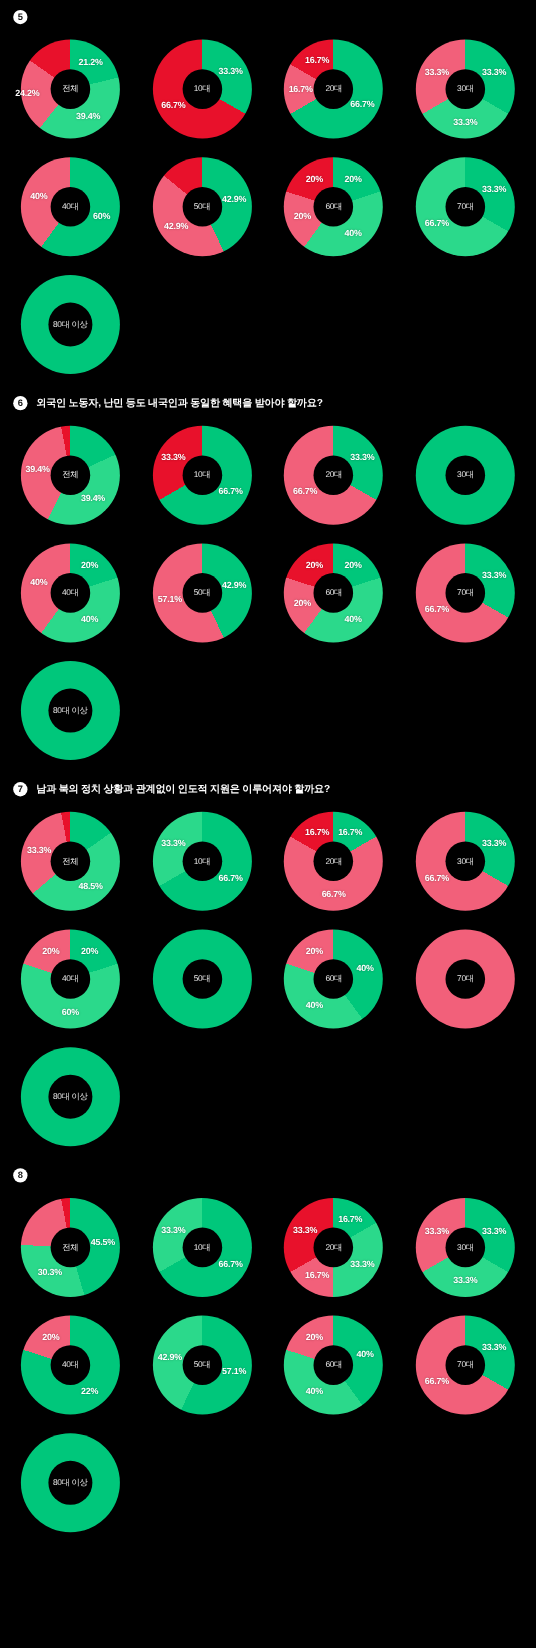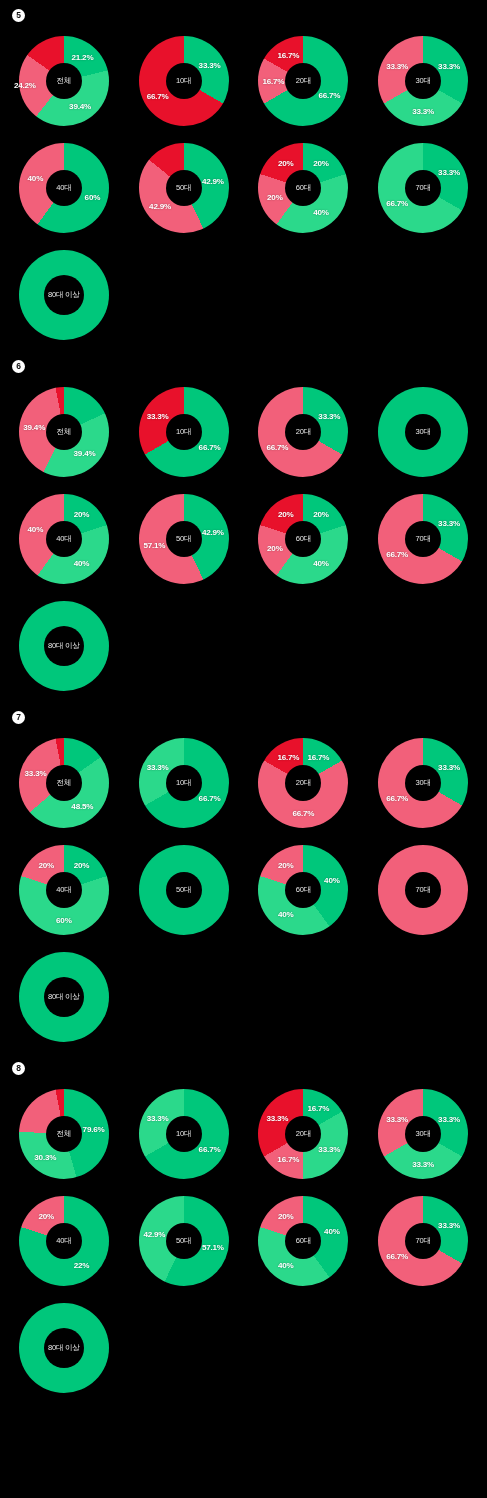--- a/index.html
+++ b/index.html
@@ -165,20 +165,21 @@
             <div class="hole wide">
               <span class="hole-label">80대 이상</span>
             </div>
           </div>
         </div>
       </div>
     </div>
     <div class="section">
       <div class="sec-head">
         <div class="sec-badge">6</div>
+        <div class="sec-title">외국인 노동자, 난민 등도 내국인과 동일한 혜택을 받아야 할까요?</div>
       </div>
       <div class="grid">
         <div class="cell">
           <div class="donut-wrap">
             <div class="donut" style="background: conic-gradient(rgb(0, 199, 123) 0%, rgb(0, 199, 123) 18.2%, rgb(43, 217, 139) 18.2%, rgb(43, 217, 139) 57.6%, rgb(242, 96, 122) 57.6%, rgb(242, 96, 122) 97%, rgb(232, 17, 43) 97%, rgb(232, 17, 43) 100%);"></div>
             <div class="lbl" style="left: 70.67px; top: 71.74px;">39.4%</div>
             <div class="lbl" style="left: 20.31px; top: 45.68px;">39.4%</div>
             <div class="hole">
               <span class="hole-label">전체</span>
             </div>
@@ -261,20 +262,21 @@
             <div class="hole wide">
               <span class="hole-label">80대 이상</span>
             </div>
           </div>
         </div>
       </div>
     </div>
     <div class="section">
       <div class="sec-head">
         <div class="sec-badge">7</div>
+        <div class="sec-title">남과 북의 정치 상황과 관계없이 인도적 지원은 이루어져야 할까요?</div>
       </div>
       <div class="grid">
         <div class="cell">
           <div class="donut-wrap">
             <div class="donut" style="background: conic-gradient(rgb(0, 199, 123) 0%, rgb(0, 199, 123) 15.2%, rgb(43, 217, 139) 15.2%, rgb(43, 217, 139) 63.7%, rgb(242, 96, 122) 63.7%, rgb(242, 96, 122) 97%, rgb(232, 17, 43) 97%, rgb(232, 17, 43) 100%);"></div>
             <div class="lbl" style="left: 68.46px; top: 73.65px;">48.5%</div>
             <div class="lbl" style="left: 21.68px; top: 40.1px;">33.3%</div>
             <div class="hole">
               <span class="hole-label">전체</span>
             </div>
@@ -360,21 +362,21 @@
       </div>
     </div>
     <div class="section">
       <div class="sec-head">
         <div class="sec-badge">8</div>
       </div>
       <div class="grid">
         <div class="cell">
           <div class="donut-wrap">
             <div class="donut" style="background: conic-gradient(rgb(0, 199, 123) 0%, rgb(0, 199, 123) 45.5%, rgb(43, 217, 139) 45.5%, rgb(43, 217, 139) 75.8%, rgb(242, 96, 122) 75.8%, rgb(242, 96, 122) 97%, rgb(232, 17, 43) 97%, rgb(232, 17, 43) 100%);"></div>
-            <div class="lbl" style="left: 79.7px; top: 45.77px;">79.6%</div>
+            <div class="lbl" style="left: 79.7px; top: 45.77px;">45.5%</div>
             <div class="lbl" style="left: 31.39px; top: 73.53px;">30.3%</div>
             <div class="hole">
               <span class="hole-label">전체</span>
             </div>
           </div>
         </div>
         <div class="cell">
           <div class="donut-wrap">
             <div class="donut" style="background: conic-gradient(rgb(0, 199, 123) 0%, rgb(0, 199, 123) 66.7%, rgb(43, 217, 139) 66.7%, rgb(43, 217, 139) 100%);"></div>
             <div class="lbl" style="left: 75.97px; top: 65.03px;">66.7%</div>

